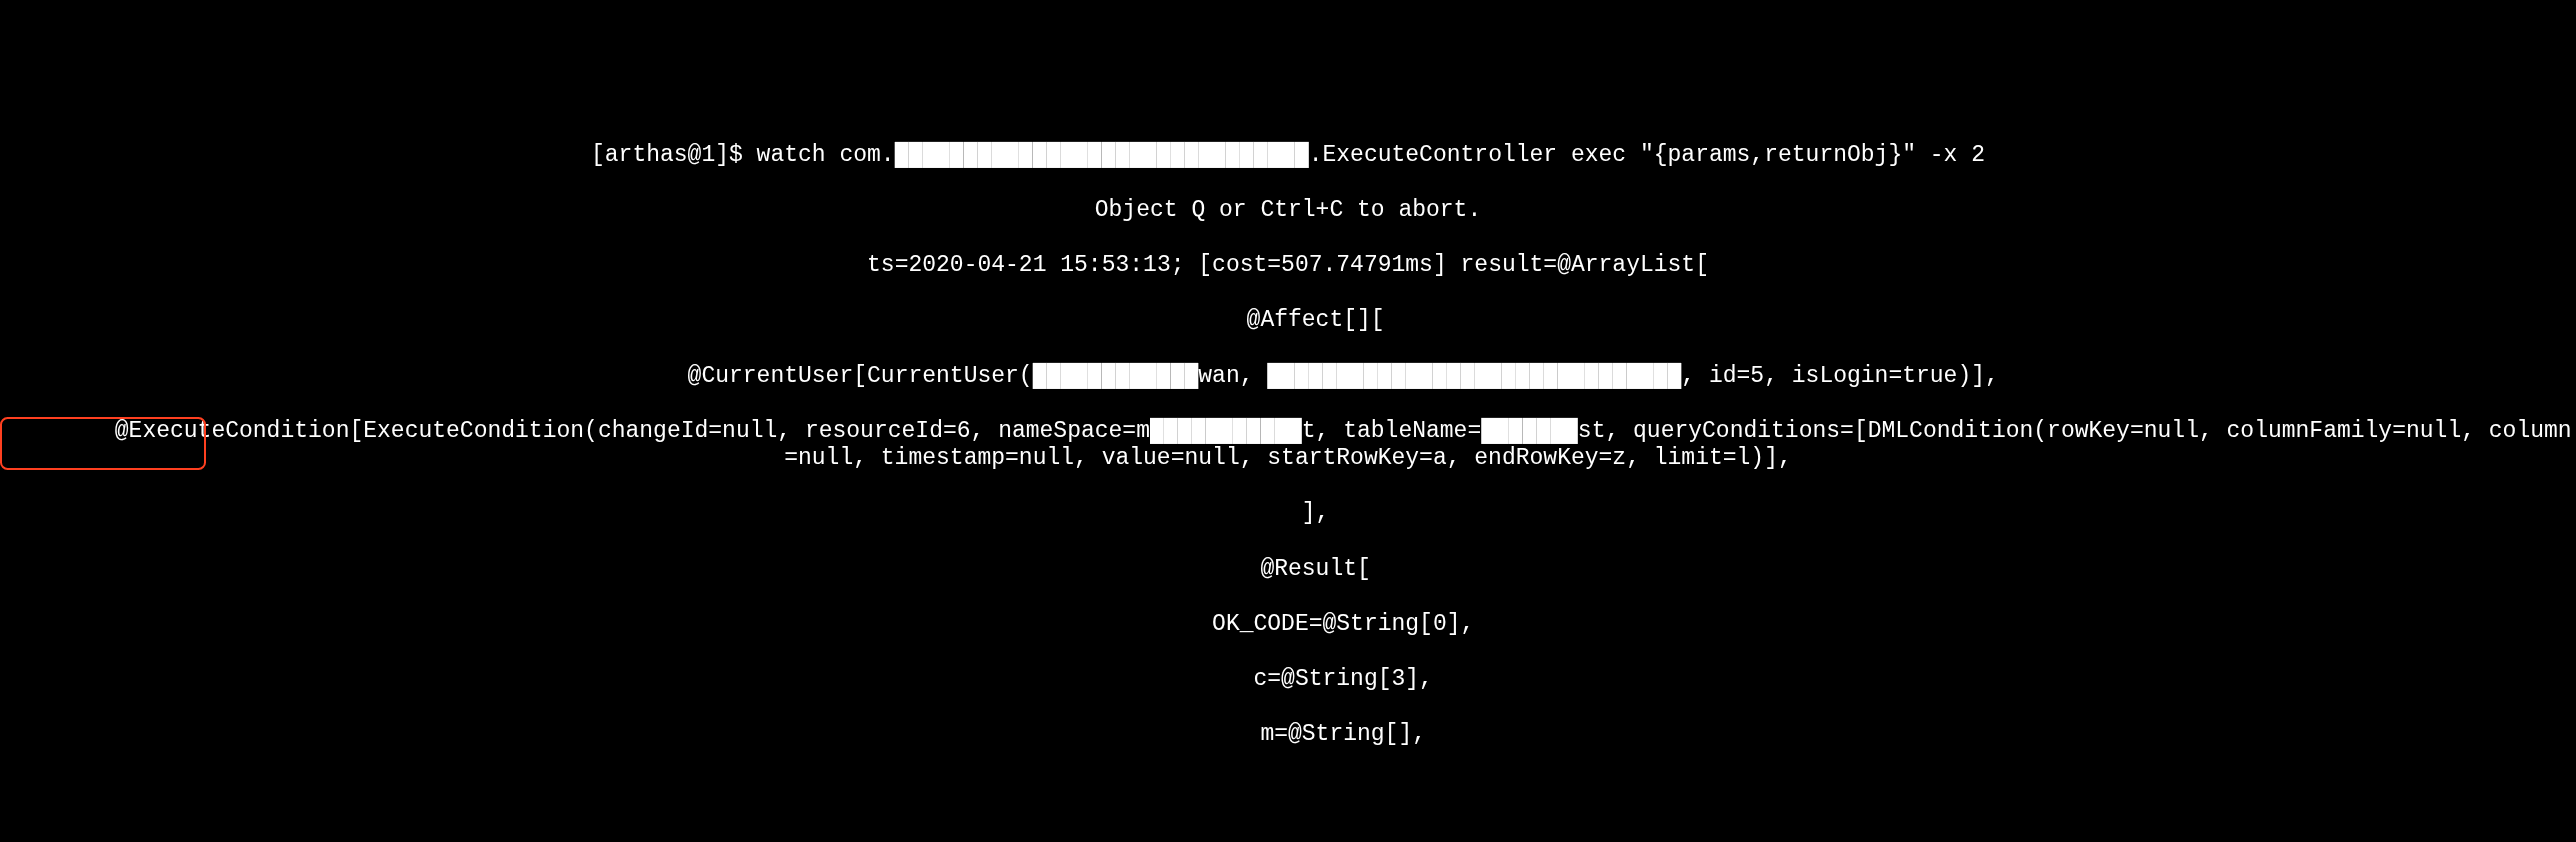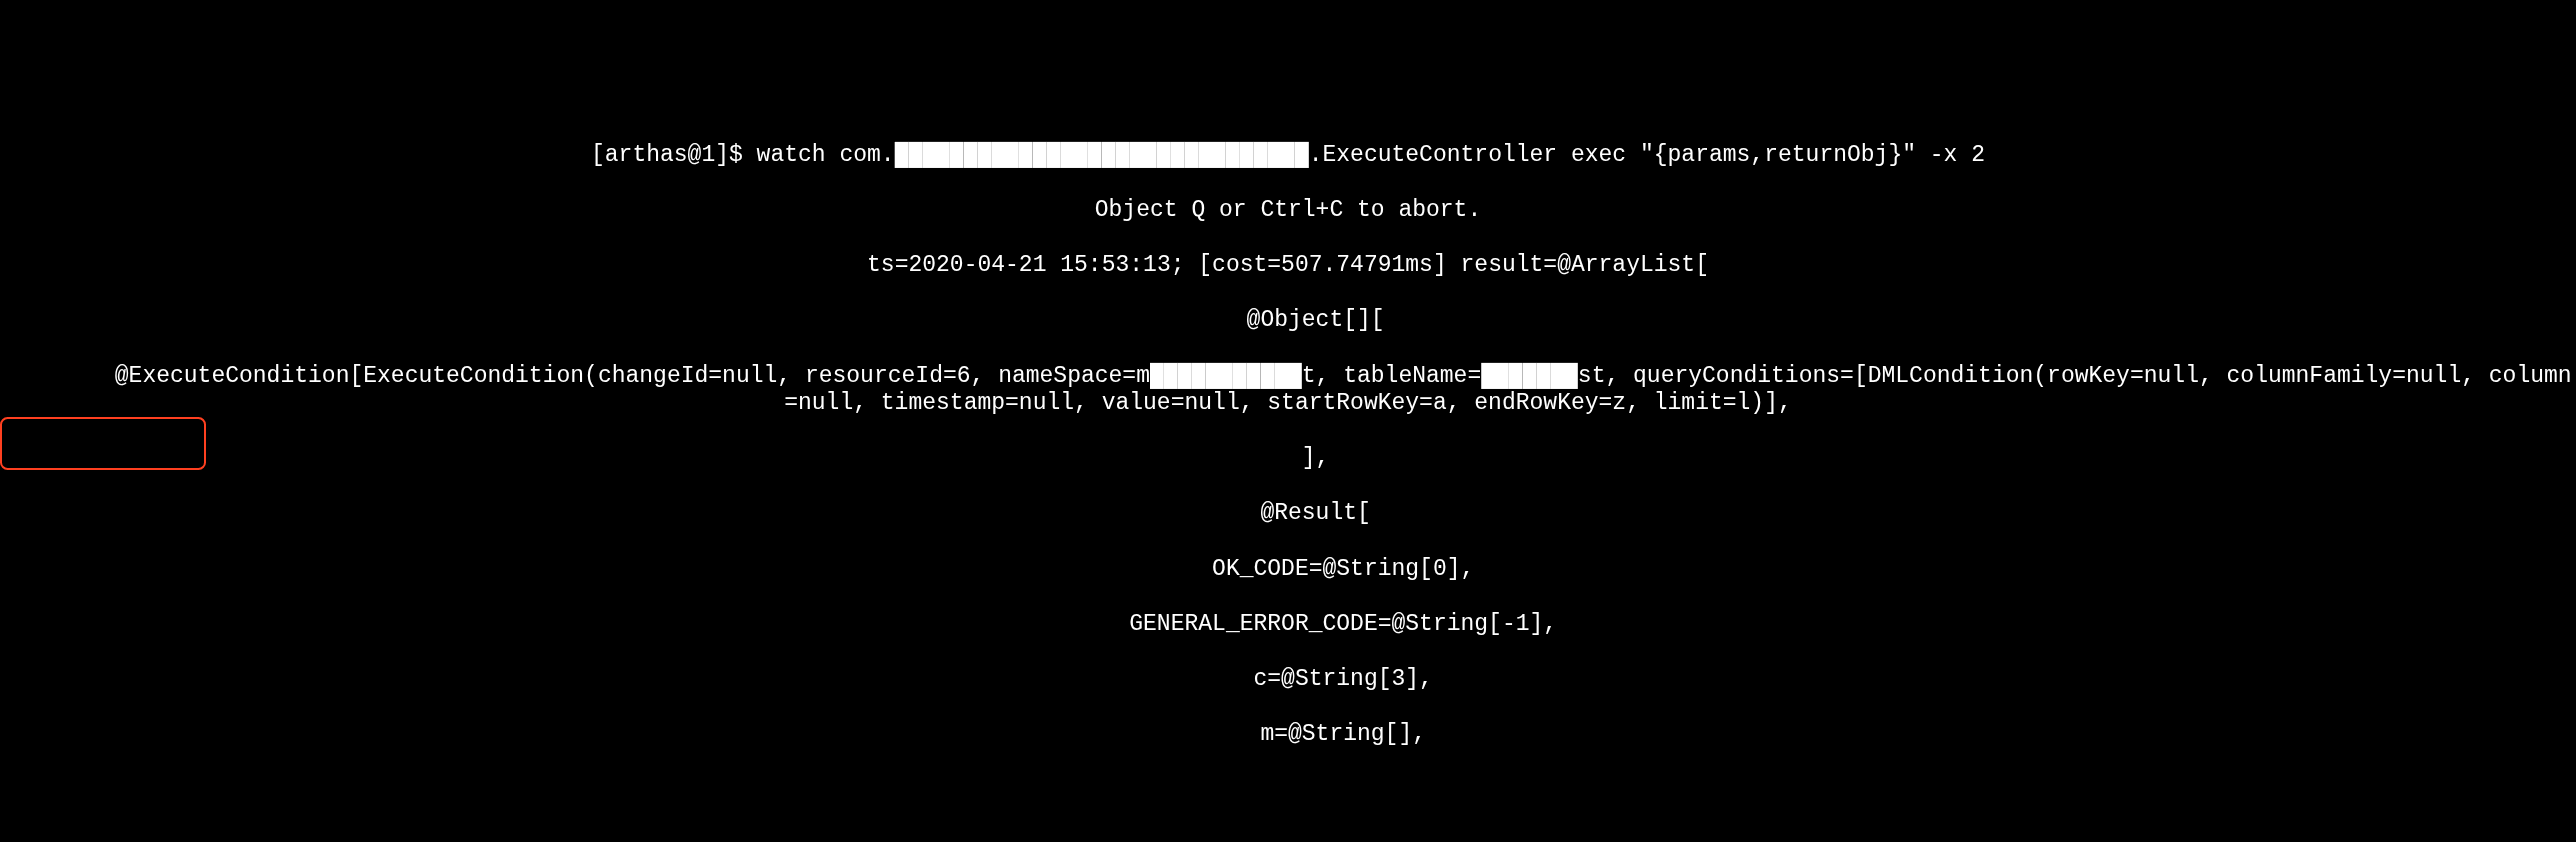--- a/index.html
+++ b/index.html
@@ -36,26 +36,26 @@
   </style>
 </head>
 <body>
 
 
 
 <div class="terminal">
 <span class="line">[arthas@1]$ watch com.██████████████████████████████.ExecuteController exec "{params,returnObj}" -x 2</span>
 <span class="line">Object Q or Ctrl+C to abort.</span>
 <span class="line">ts=2020-04-21 15:53:13; [cost=507.74791ms] result=@ArrayList[</span>
-<span class="line">    @Object[][</span>
+<span class="line">    @Affect[][</span>
+<span class="line">        @CurrentUser[CurrentUser(████████████wan, ██████████████████████████████, id=5, isLogin=true)],</span>
 <span class="line">        @ExecuteCondition[ExecuteCondition(changeId=null, resourceId=6, nameSpace=m███████████t, tableName=███████st, queryConditions=[DMLCondition(rowKey=null, columnFamily=null, column=null, timestamp=null, value=null, startRowKey=a, endRowKey=z, limit=l)],</span>
 <span class="line">    ],</span>
 <span class="line">    @Result[</span>
 <span class="line">        OK_CODE=@String[0],</span>
-<span class="line">        GENERAL_ERROR_CODE=@String[-1],</span>
 <span class="line">        c=@String[3],</span>
 <span class="line">        m=@String[],</span>
 
 
 </div>
 
 <div class="highlight-box" style="top:417px;left:0px;width:206px;height:53px;"></div>
 
 
 

